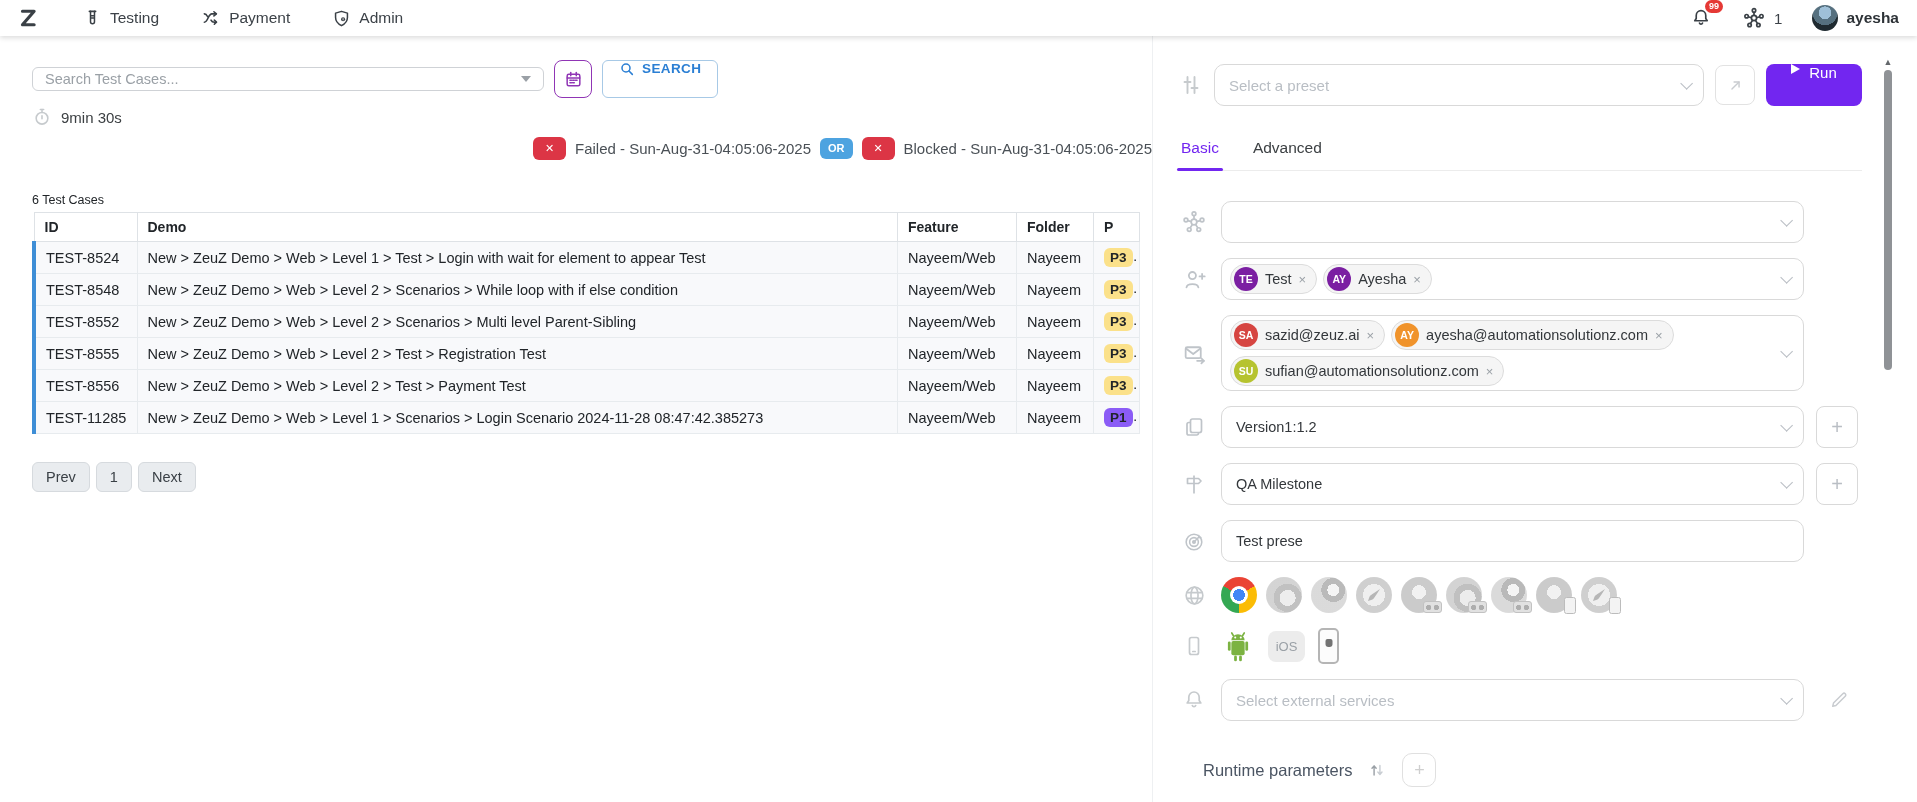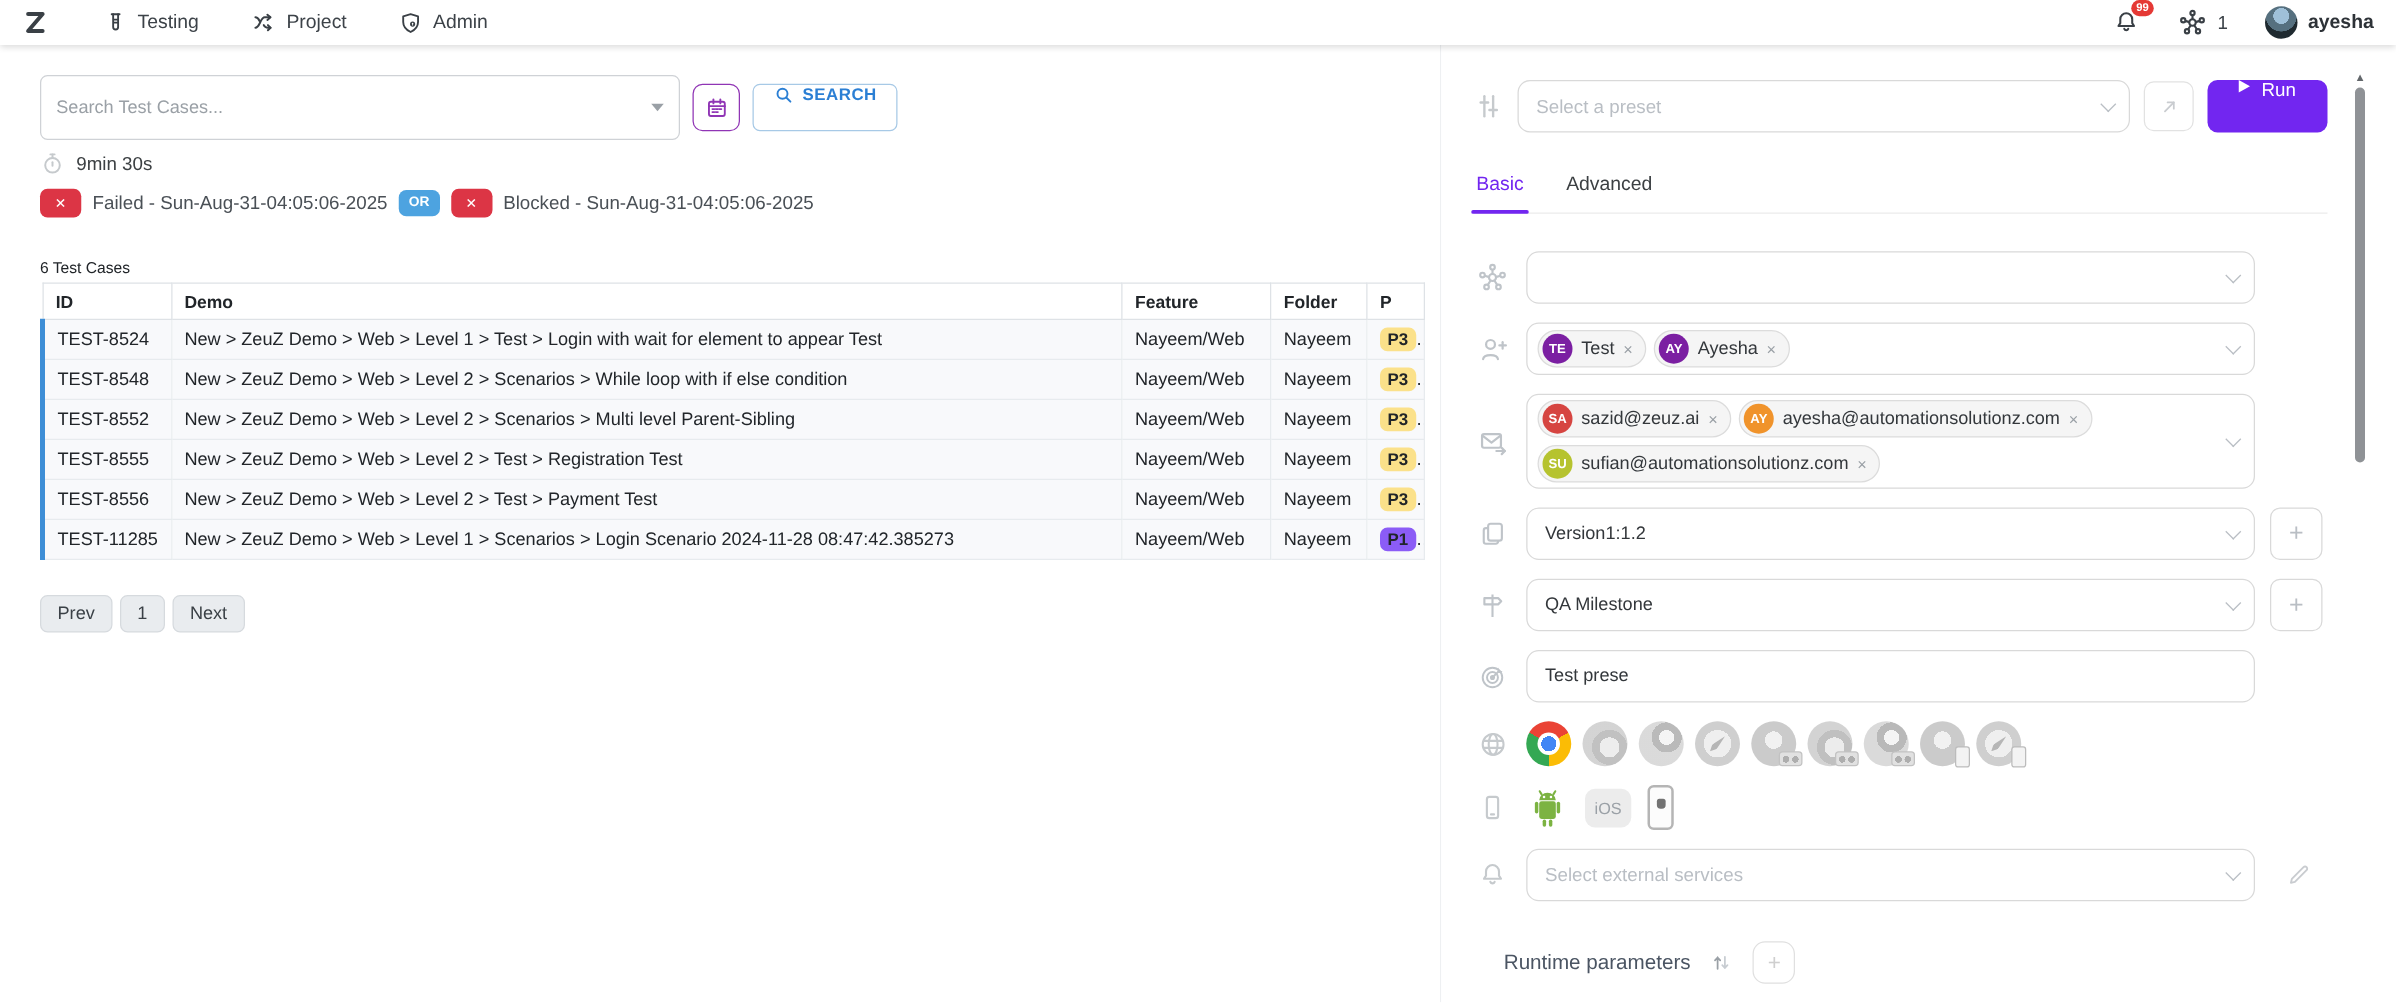--- a/index.html
+++ b/index.html
@@ -20,36 +20,36 @@
   .avatar-img { width:26px; height:26px; border-radius:50%;
     background:radial-gradient(circle at 50% 30%,#9fc0d8 0 28%,#56707f 29% 55%,#1f2a30 56%); }
 
   
   .main { display:flex; height:766px; }
   .left { width:1152px; padding:24px 0 0 32px; flex:0 0 auto; }
   .right { flex:1; border-left:1px solid #eef0f2; padding:28px 55px 0 26px; position:relative; border-top-right-radius:12px; }
 
   
   .search-row { display:flex; align-items:center; gap:10px; }
-  .search-select { width:512px; height:52px; border:1px solid #cfd2d6; border-radius:6px;
+  .search-select { width:512px; height:24px; border:1px solid #cfd2d6; border-radius:6px;
     display:flex; align-items:center; padding:0 12px; position:relative; background:#fff; }
   .search-select input { border:none; outline:none; flex:1; font-size:14.5px; color:#333;
     font-family:inherit; background:transparent; }
   .search-select input::placeholder { color:#9aa0a6; }
   .sel-caret { width:0; height:0; border-left:5px solid transparent; border-right:5px solid transparent;
     border-top:6px solid #9aa0a6; }
   .cal-btn { width:38px; height:38px; border:1.5px solid #9035b5; border-radius:8px; background:#fff;
     display:flex; align-items:center; justify-content:center; cursor:pointer; }
   .search-btn { height:38px; padding:0 16px; border:1px solid #a7c9e6; border-radius:6px; background:#fff;
     color:#2b7fd4; font-size:13.5px; font-weight:bold; letter-spacing:.4px;
     display:flex; gap:7px; cursor:pointer; font-family:inherit; }
 
   .timer-row { margin-top:9px; display:flex; align-items:center; gap:9px; font-size:15px; color:#3c4043; }
 
-  .status-row { margin-top:10px; display:flex; align-items:center; gap:9px; font-size:15px; color:#4a5056; }
+  .status-row { margin-top:10px; display:flex; align-items:center; gap:9px; font-size:15px; color:#4a5056;justify-content:flex-end; }
   .x-badge { width:33px; height:23px; border-radius:6px; display:flex; align-items:center;
     justify-content:center; color:#fff; font-weight:bold; font-size:11px; }
   .x-badge::before { content:'✕'; }
   .or-pill { border-radius:6px; color:#fff; font-size:11px; font-weight:bold;
     padding:5px 8px; line-height:1; }
 
   
   .count-label { margin-top:33px; font-size:12.5px; color:#212529; }
   table.tc { margin-top:5px; width:1108px; border-collapse:collapse; table-layout:fixed; font-size:14.5px; }
   table.tc th { text-align:left; font-size:14px; font-weight:bold; color:#212529;
@@ -175,21 +175,21 @@
     <div class="nav-item">
       <span>
         <svg width="20" height="20" viewBox="0 0 24 24" fill="none" stroke="#3a4046" stroke-width="1.9" stroke-linecap="round" stroke-linejoin="round">
             <path d="M4 17c4.5 0 4.5-10 9-10h5"></path>
             <path d="M15.5 4.5 18.5 7l-3 2.5"></path>
             <path d="M4 7c2 0 3 1.5 4 3.5"></path>
             <path d="M12 14.5c1 2 2 2.5 4 2.5h2.5"></path>
             <path d="M16 14.5 18.5 17 16 19.5"></path>
           </svg>
       </span>
-      <span>Project</span>
+      <span>Payment</span>
     </div>
     <div class="nav-item">
       <span>
         <svg width="19" height="19" viewBox="0 0 24 24" fill="none" stroke="#3a4046" stroke-width="1.9" stroke-linejoin="round">
             <path d="M12 3l7.5 2.2v5.6c0 5.2-3.7 8.3-7.5 10.2-3.8-1.9-7.5-5-7.5-10.2V5.2z"></path>
             <circle cx="14" cy="13" r="2.6" fill="#3a4046" stroke="none"></circle>
             <circle cx="14" cy="12.4" r=".8" fill="#fff" stroke="none"></circle>
             <path d="M14 13v1.4" stroke="#fff" stroke-width="1"></path>
           </svg>
       </span>

